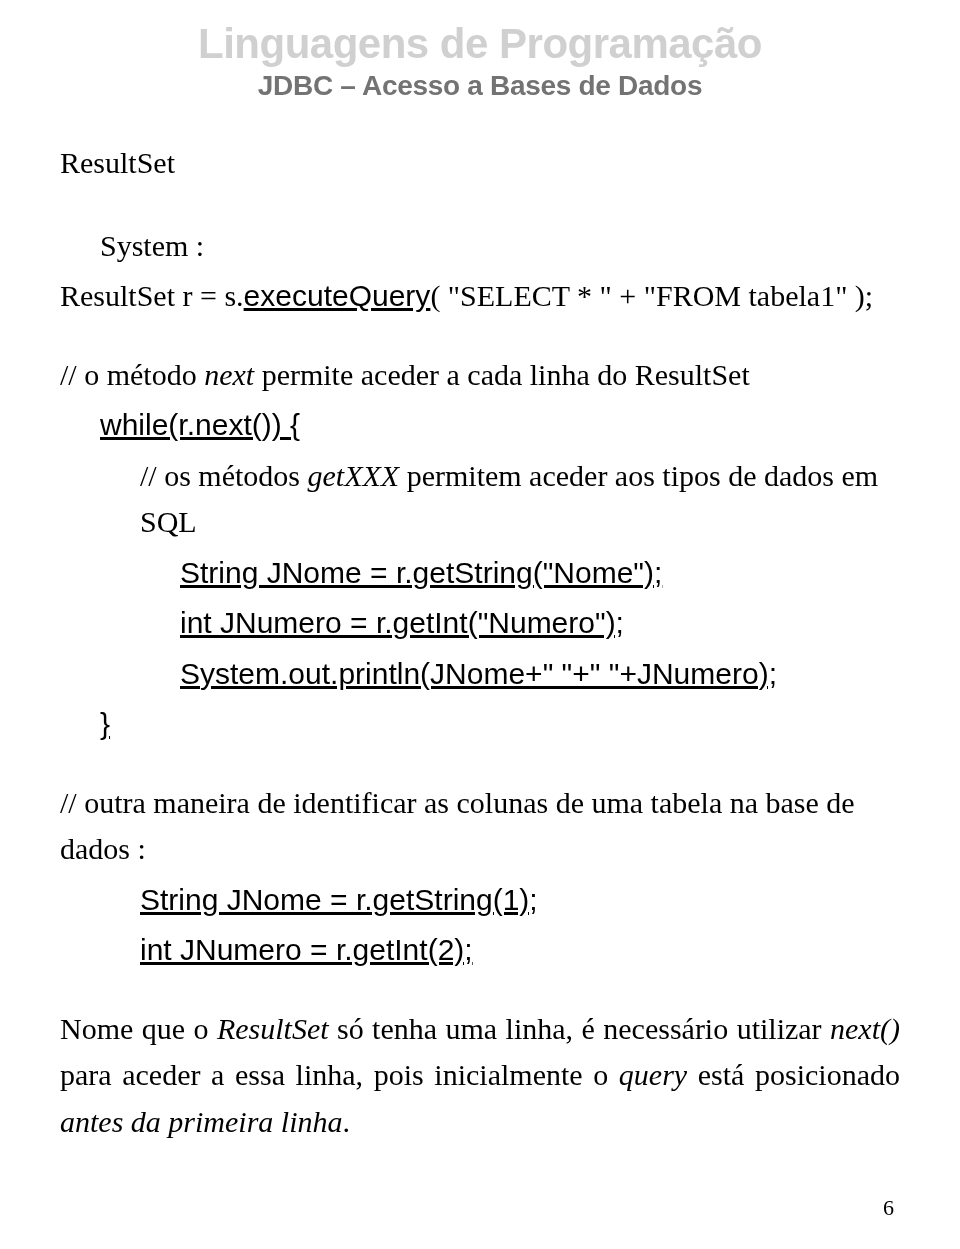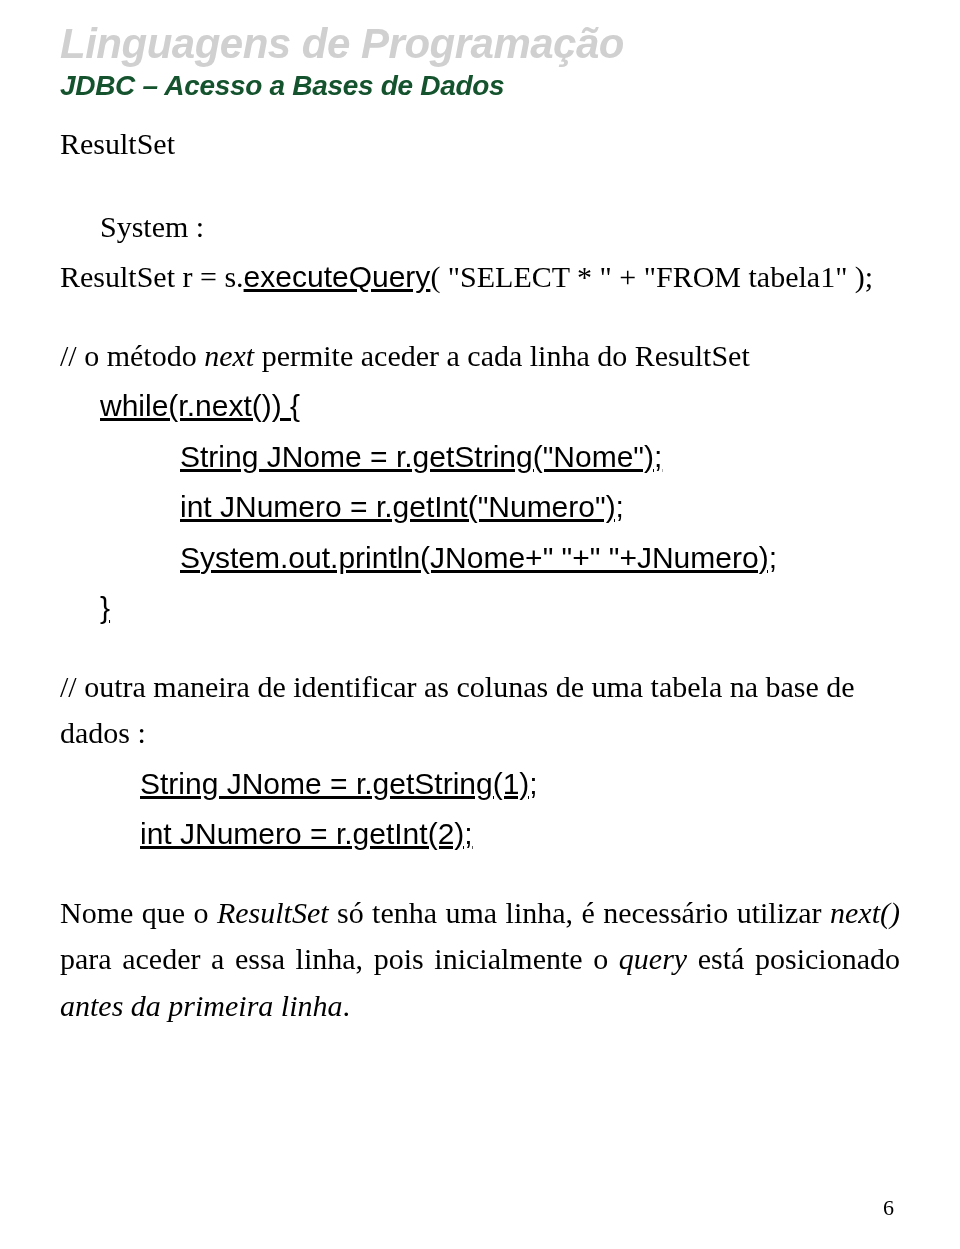--- a/index.html
+++ b/index.html
@@ -14,37 +14,36 @@
     box-sizing: border-box;
   }
   .page {
     padding: 20px 60px 40px 60px;
     box-sizing: border-box;
     width: 100%;
     height: 100%;
     position: relative;
   }
   .header {
-    text-align: left;
-    margin-bottom: 19px;
-    font-style: italic;
+    text-align: center;
+    margin-bottom: 38px;
   }
   .title {
     font-family: Arial, Helvetica, sans-serif;
     font-size: 42px;
     font-weight: bold;
     color: #d0d0d0;
     letter-spacing: -0.5px;
     margin-bottom: 2px;
   }
   .subtitle {
     font-family: Arial, Helvetica, sans-serif;
     font-size: 28px;
     font-weight: bold;
-    color: #14532d;
+    color: #737373;
     letter-spacing: -0.3px;
   }
   .content {
     font-size: 30px;
     line-height: 1.55;
   }
   .sans {
     font-family: Arial, Helvetica, sans-serif;
     text-decoration: underline;
   }
@@ -101,20 +100,23 @@
     <div class="para serif">
       <span>ResultSet r = s.</span><span class="sans">executeQuery</span><span>( "SELECT * " + "FROM tabela1" );</span>
     </div>
 
     <div class="gap"></div>
 
     <div class="para serif">
       <span>// o método </span><span class="italic">next</span><span> permite aceder a cada linha do ResultSet</span>
     </div>
     <div class="para sans indent1">while(r.next()) {</div>
+    <div class="para serif indent2">
+      <span>// os métodos </span><span class="italic">getXXX</span><span> permitem aceder aos tipos de dados em SQL</span>
+    </div>
     <div class="para sans indent3">String JNome = r.getString("Nome");</div>
     <div class="para sans indent3">int JNumero = r.getInt("Numero");</div>
     <div class="para sans indent3">System.out.println(JNome+" "+" "+JNumero);</div>
     <div class="para sans indent1">}</div>
 
     <div class="gap"></div>
 
     <div class="para serif">// outra maneira de identificar as colunas de uma tabela na base de dados :</div>
     <div class="para sans indent2">String JNome = r.getString(1);</div>
     <div class="para sans indent2">int JNumero = r.getInt(2);</div>

